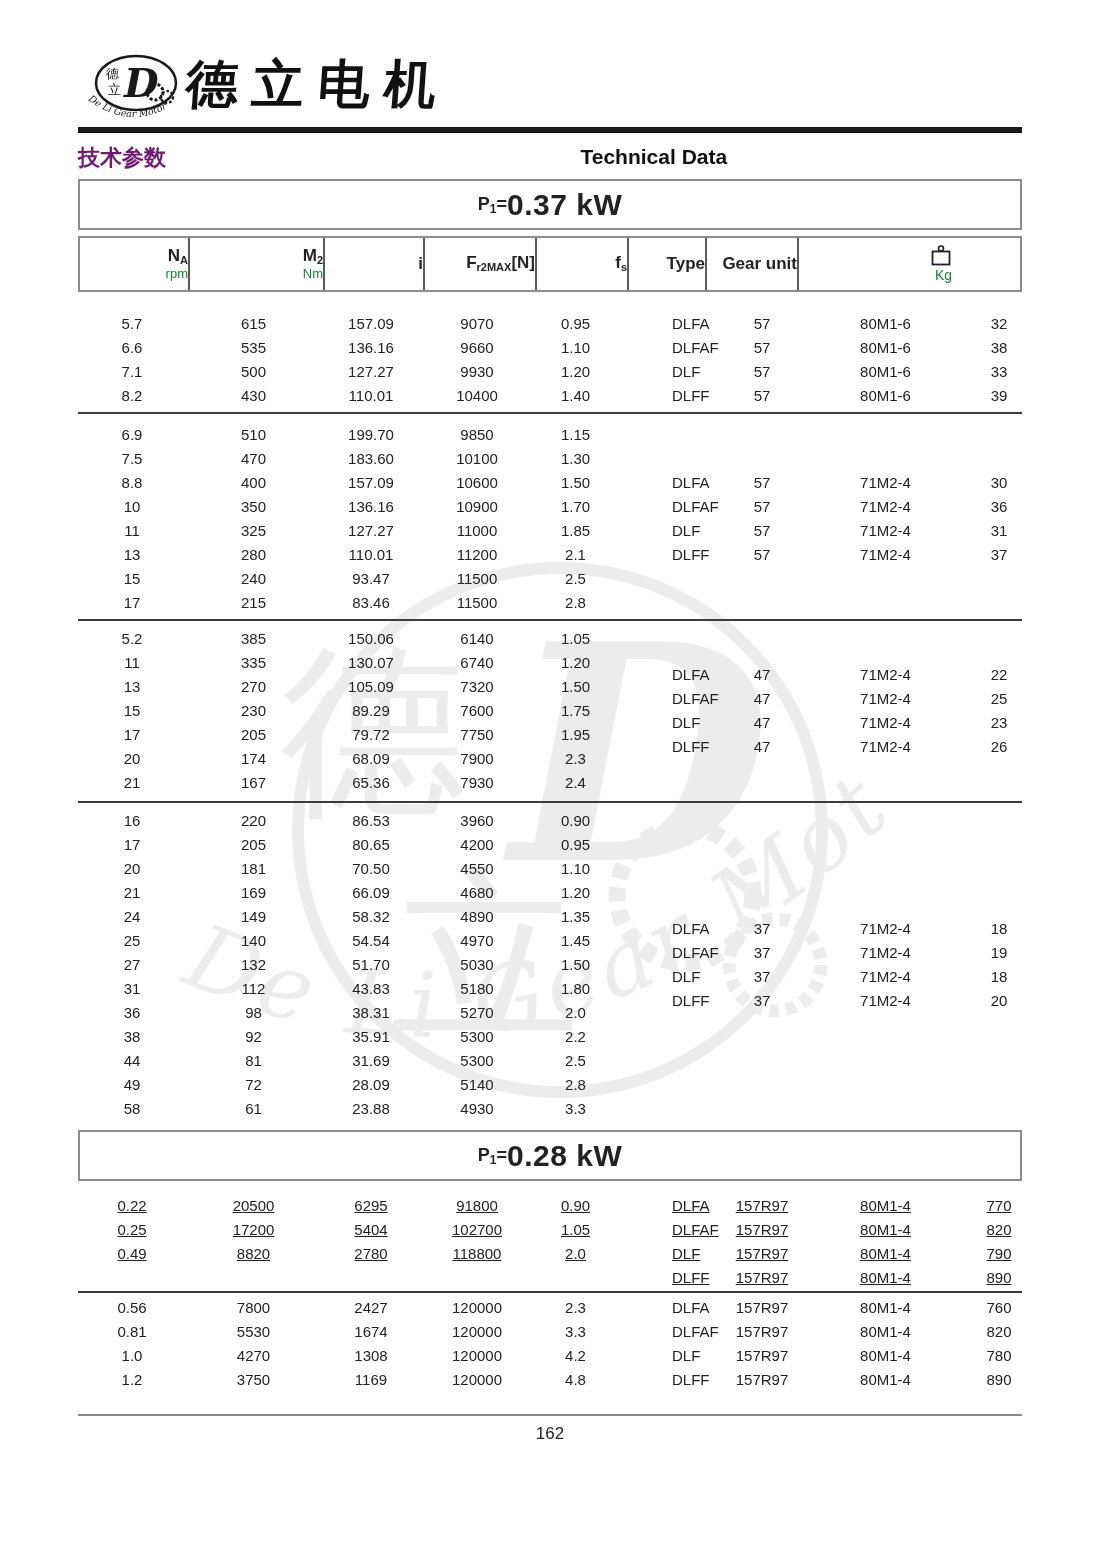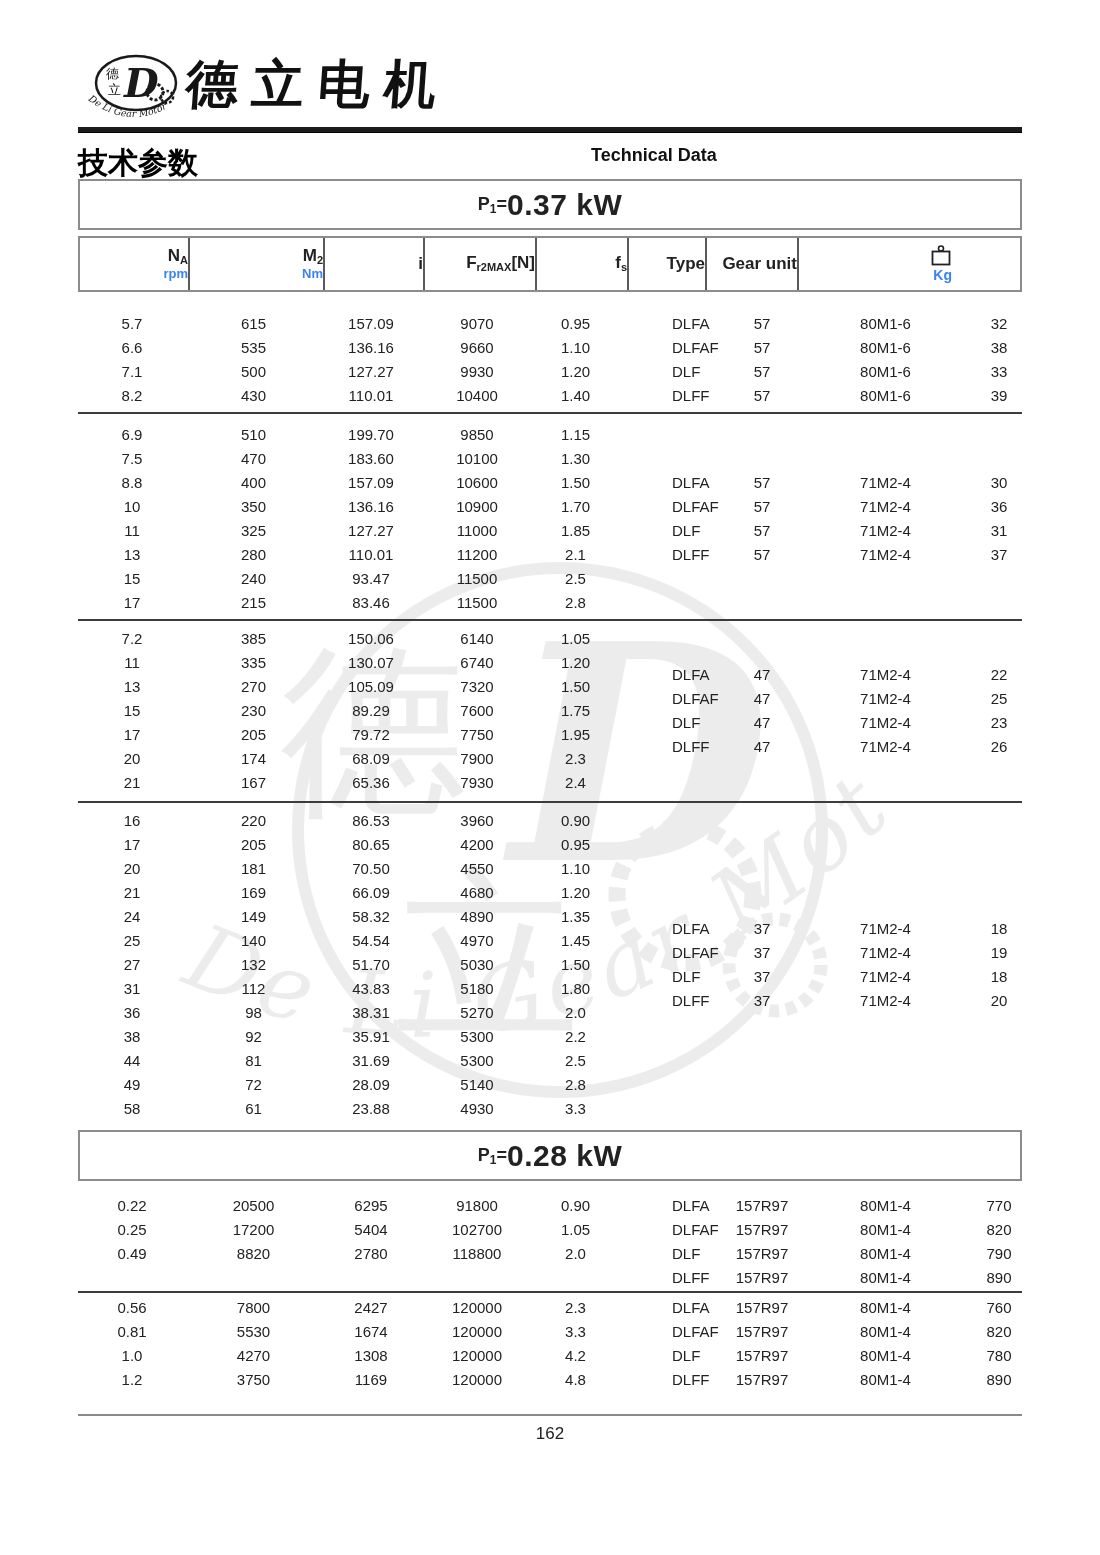--- a/index.html
+++ b/index.html
@@ -16,22 +16,22 @@
   .logo{position:absolute;left:0;top:50px;}
   .brand{
     position:absolute;left:108px;top:50px;
     font-family:"DejaVu Serif","Liberation Serif",serif;
     font-size:52px;font-weight:bold;letter-spacing:14px;color:#111;
     transform:skewX(-4deg);
   }
   .rule{height:5px;background:#1b1b1b;border-bottom:1px solid #000;}
   
   .titles{position:relative;margin-top:10px;height:30px;}
-  .title-cn{position:absolute;left:0;top:0;font-size:30px;font-weight:bold;color:#000000;}
-  .title-en{position:absolute;left:61%;transform:translateX(-50%);top:2px;font-size:18px;font-weight:bold;color:#111;}
+  .title-cn{position:absolute;left:0;top:0;font-size:22px;font-weight:bold;color:#701a75;}
+  .title-en{position:absolute;left:61%;transform:translateX(-50%);top:2px;font-size:21px;font-weight:bold;color:#111;}
   
   .power-box{
     margin-top:6px;height:47px;border:2px solid #8c8c8c;
     display:flex;align-items:center;justify-content:center;background:transparent;
   }
   .p-small{font-size:18px;font-weight:bold;}
   .p-small sub{font-size:12px;vertical-align:-3px;}
   .p-big{font-size:30px;font-weight:bold;letter-spacing:0.5px;}
   .power-55{margin-top:0;}
   
@@ -40,31 +40,31 @@
     display:grid;grid-template-columns:108px 135px 100px 112px 92px 78px 92px 155px 1fr;
   }
   .thead > div{
     border-left:2px solid #5a5a5a;
     display:flex;flex-direction:column;align-items:flex-end;justify-content:center;
     text-align:center;line-height:1.1;
   }
   .thead > div:first-child{border-left:none;}
   .h-main{font-size:17px;font-weight:bold;}
   .h-main sub{font-size:11px;vertical-align:-3px;}
-  .h-unit{font-size:13px;color:#3b82f6;margin-top:1px;font-weight:bold;}
+  .h-unit{font-size:13px;color:#15803d;margin-top:1px;}
   .kg-icon{margin-bottom:1px;}
   
   .tbody{}
   .block{display:flex;align-items:stretch;gap:10px;}
   .block + .block{border-top:2px solid #3c3c3c;}
   #tbody-0 .block:nth-child(1){padding:20px 0 4px;}
   #tbody-0 .block:nth-child(2){padding:9px 0 4px;}
   #tbody-0 .block:nth-child(3){padding:6px 0 6px;}
   #tbody-0 .block:nth-child(4){padding:6px 0 9px;}
-  #tbody-1 .block:nth-child(1){padding:13px 0 1px;}
+  #tbody-1 .block:nth-child(1){padding:13px 0 1px;text-decoration:underline;}
   #tbody-1 .block:nth-child(2){padding:3px 0 6px;}
   .left{display:flex;flex-direction:column;width:540px;}
   .divider{width:2px;background:#4a4a4a;}
   .right{display:flex;flex-direction:column;justify-content:center;flex:1;}
   .perf-row{display:grid;grid-template-columns:108px 135px 100px 112px 85px;height:24px;line-height:24px;}
   .variant-row{display:grid;grid-template-columns:78px 92px 155px 72px;height:24px;line-height:24px;}
   .cell{font-size:15px;text-align:center;color:#222;}
   .type-cell{text-align:left;padding-left:34px;}
   
   .footer-rule{margin-top:16px;height:2px;background:#8a8a8a;}
@@ -295,21 +295,21 @@
               <span class="cell type-cell">DLFF</span>
               <span class="cell">57</span>
               <span class="cell">71M2-4</span>
               <span class="cell">37</span>
             </div>
           </div>
         </div>
         <div class="block">
           <div class="left">
             <div class="perf-row">
-              <span class="cell">7.2</span>
+              <span class="cell">5.2</span>
               <span class="cell">385</span>
               <span class="cell">150.06</span>
               <span class="cell">6140</span>
               <span class="cell">1.05</span>
             </div>
             <div class="perf-row">
               <span class="cell">11</span>
               <span class="cell">335</span>
               <span class="cell">130.07</span>
               <span class="cell">6740</span>

